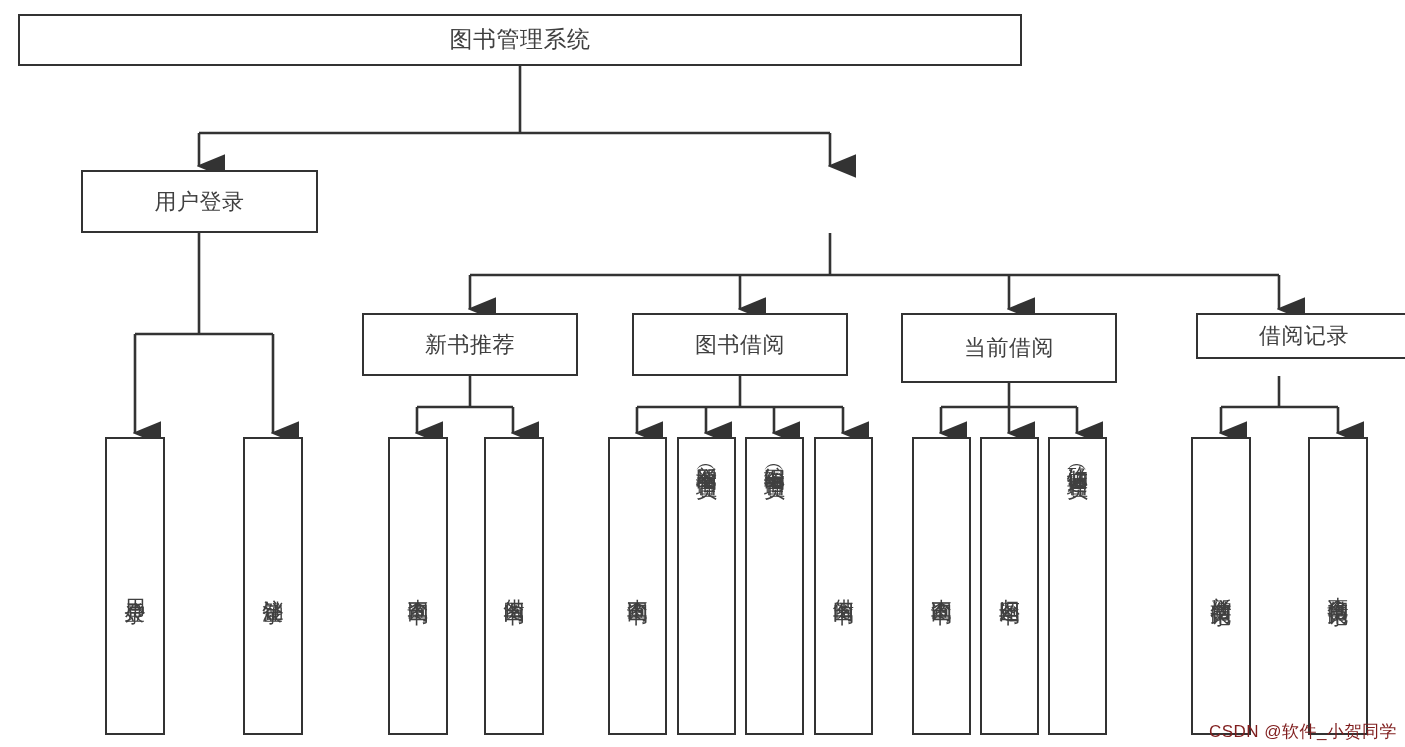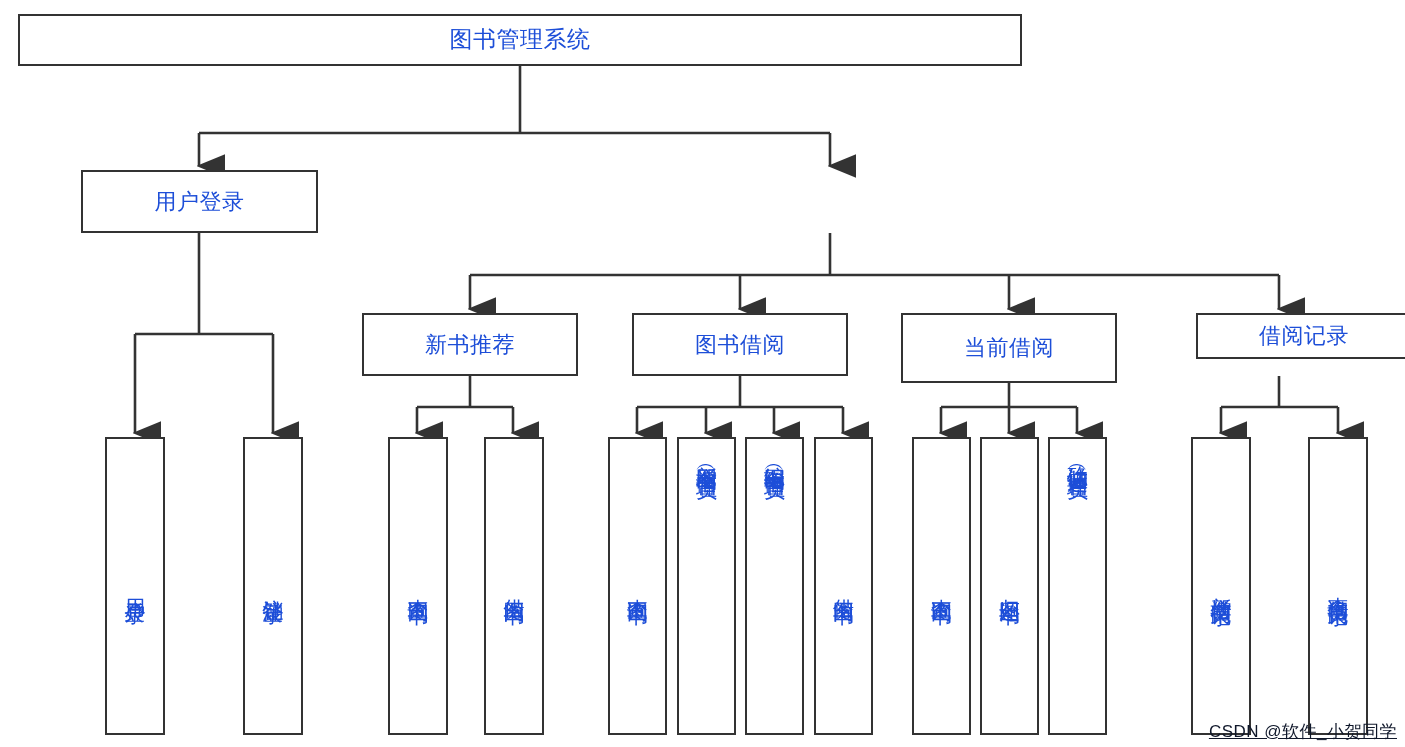--- a/index.html
+++ b/index.html
@@ -33,21 +33,21 @@
     border: 2px solid #333333;
     display: flex;
     align-items: center;
     justify-content: center;
     color: #1a1a1a;
   }
   .node .node-label {
     display: block;
     text-align: center;
     line-height: 1.18;
-    color: #1d4ed8;
+    color: #404040;
   }
   
   .node.horiz .node-label {
     font-size: 22px;
     letter-spacing: 0.5px;
     white-space: nowrap;
   }
   .node.root .node-label {
     font-size: 23px;
   }
@@ -68,24 +68,23 @@
   }
   .node.vert.centered {
     align-items: center;
     padding-top: 0;
   }
   #watermark {
     position: absolute;
     right: 8px;
     bottom: 4px;
     font-size: 17px;
-    color: #0f172a;
+    color: #7f1d1d;
     white-space: nowrap;
     letter-spacing: 0.5px;
-    text-decoration: underline;
   }
 </style>
 </head>
 <body>
 
 <div id="diagram-root">
 
   <svg id="edge-layer" viewBox="0 0 1405 747" width="1405" height="747" xmlns="http://www.w3.org/2000/svg">
     <defs>
       <marker id="arrowhead" viewBox="0 0 12 12" refX="6" refY="11" markerWidth="11" markerHeight="11" orient="auto-start-reverse">

